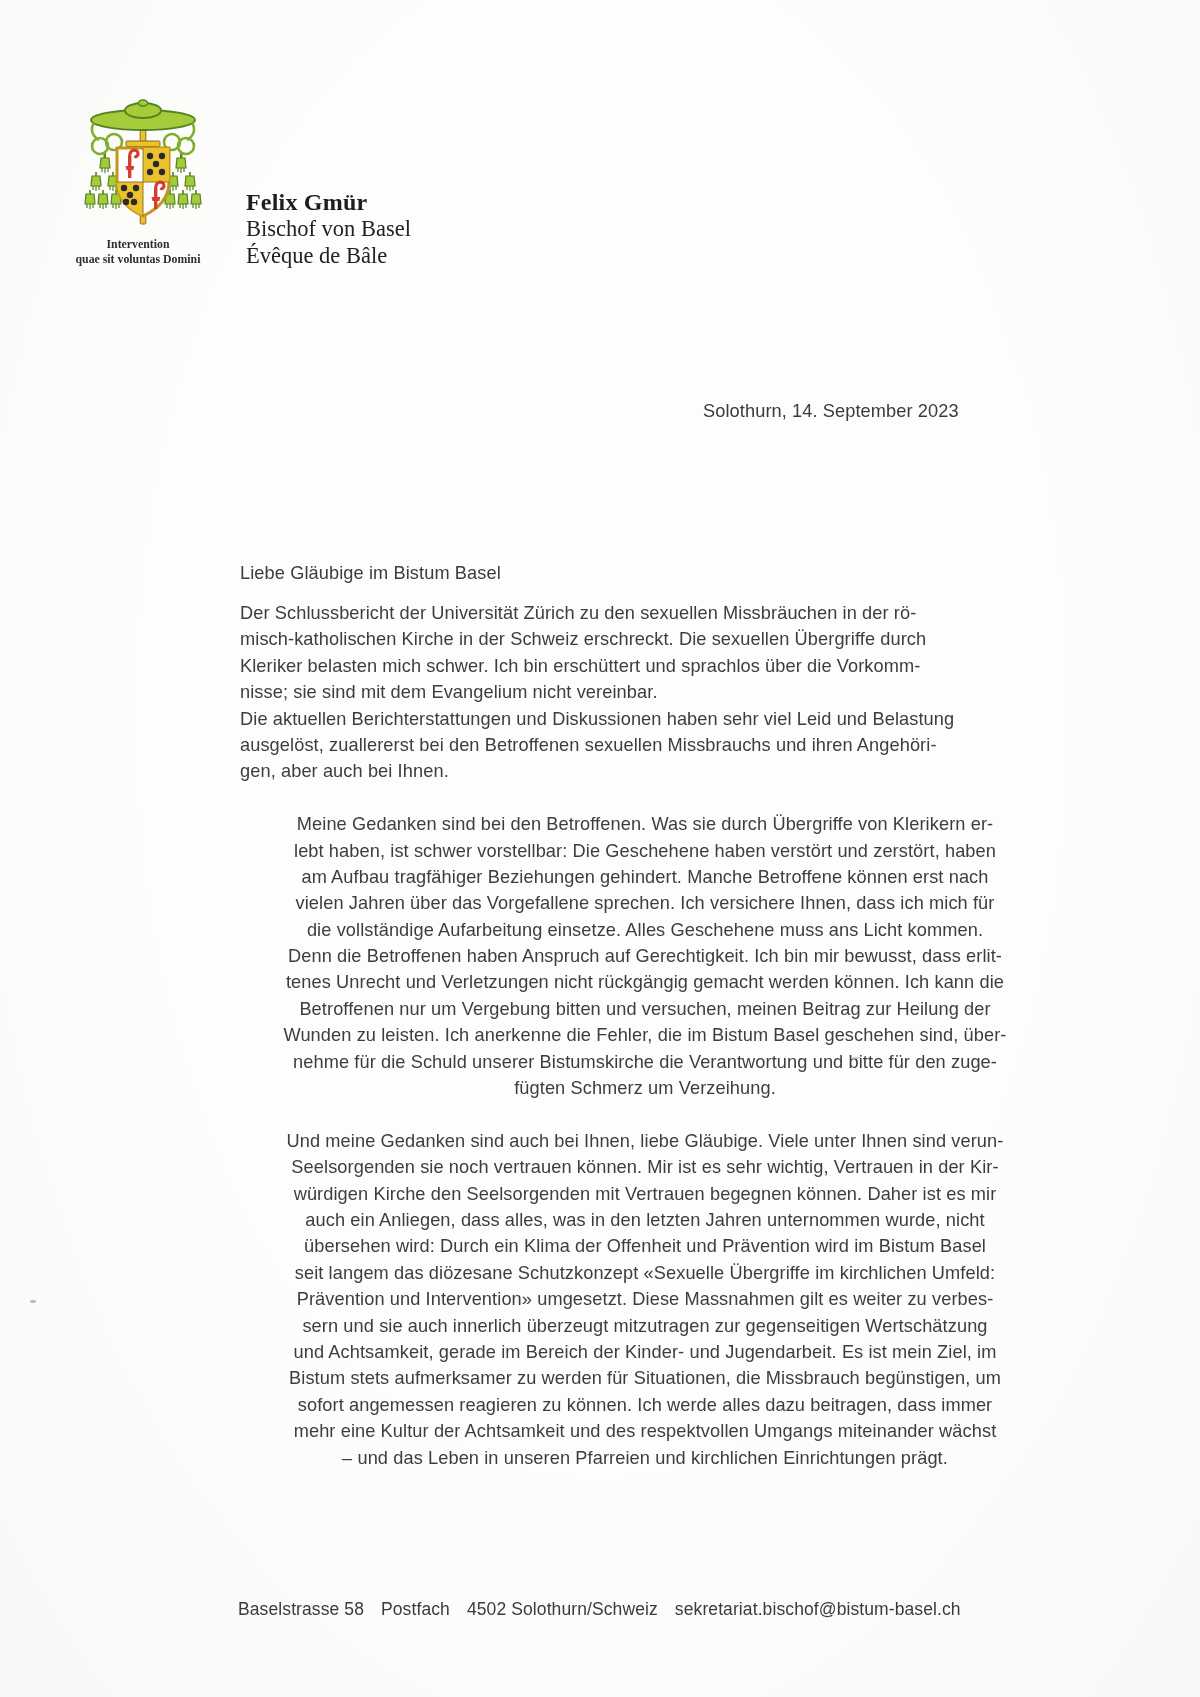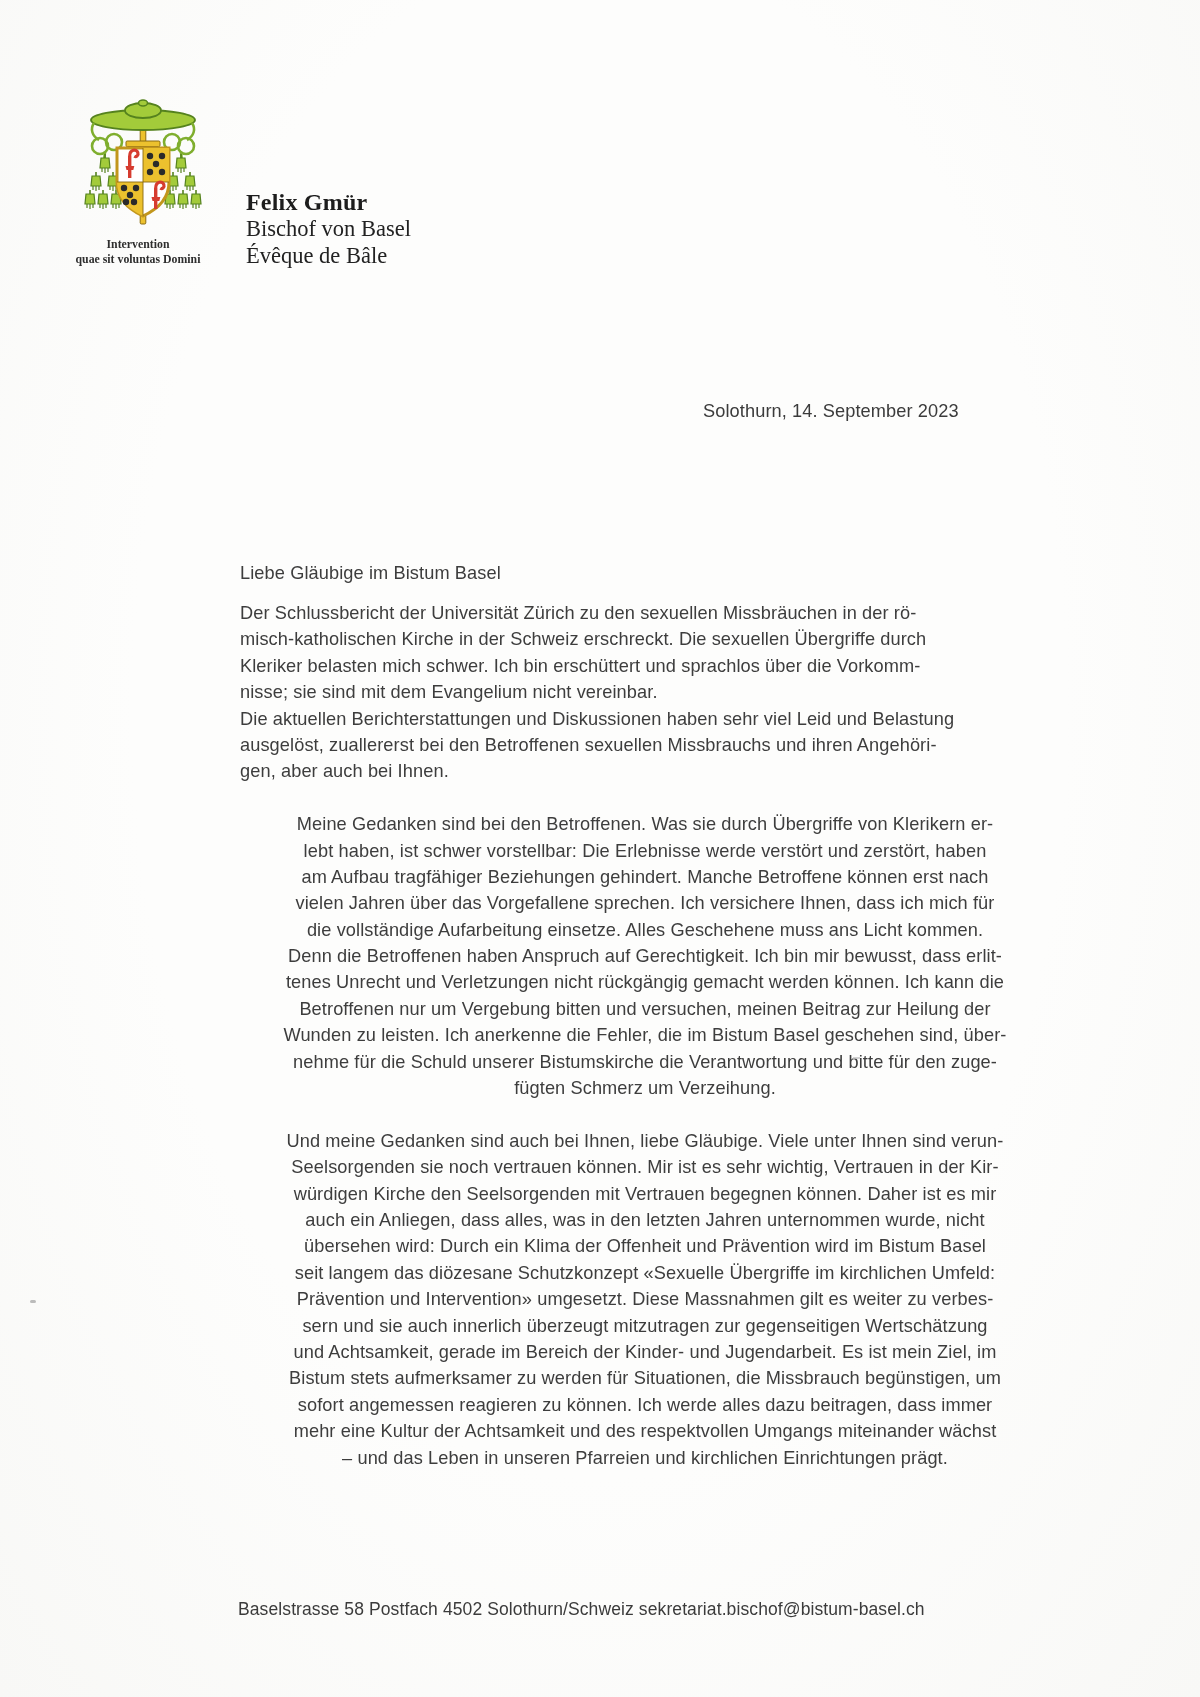--- a/index.html
+++ b/index.html
@@ -26,21 +26,21 @@
   .dateline { position:absolute; left:703px; top:401px; font-size:18.2px; letter-spacing:0.1px; color:#3b3b3b; }
 
   .salutation { position:absolute; left:240px; top:551px; font-size:18.2px; letter-spacing:0.1px;margin-top:12px; }
 
   .body-text { position:absolute; left:240px; top:600px; width:810px; }
   .body-text .line { font-size:18.2px; line-height:26.4px; height:26.4px; letter-spacing:0.1px; white-space:pre; }
   .body-text .block.gap { margin-top:26.4px;text-align:center; }
 
   .footer {
     position:absolute; left:238px; top:1599px;
-    display:flex; gap:5px;
+    display:flex; gap:17px;
     font-size:17.5px; letter-spacing:0.1px; color:#3b3b3b; white-space:pre;
   }
 
   .artifact { position:absolute; }
   .artifact.a1 { left:30px; top:1300px; width:6px; height:3px; background:#9a9a9a; border-radius:2px; opacity:.65; }
   .artifact.a2 { left:853px; top:1057px; width:7px; height:2px; background:#c6c6c6; opacity:.8; }
   .artifact.a3 { left:966px; top:1008px; width:5px; height:2px; background:#d2d2d2; opacity:.7; }
 </style>
 </head>
 <body>
@@ -154,21 +154,21 @@
         <div class="line">Kleriker belasten mich schwer. Ich bin erschüttert und sprachlos über die Vorkomm-</div>
         <div class="line">nisse; sie sind mit dem Evangelium nicht vereinbar.</div>
       </div>
       <div class="block">
         <div class="line">Die aktuellen Berichterstattungen und Diskussionen haben sehr viel Leid und Belastung</div>
         <div class="line">ausgelöst, zuallererst bei den Betroffenen sexuellen Missbrauchs und ihren Angehöri-</div>
         <div class="line">gen, aber auch bei Ihnen.</div>
       </div>
       <div class="block gap">
         <div class="line">Meine Gedanken sind bei den Betroffenen. Was sie durch Übergriffe von Klerikern er-</div>
-        <div class="line">lebt haben, ist schwer vorstellbar: Die Erlebnisse werde verstört und zerstört, haben</div>
+        <div class="line">lebt haben, ist schwer vorstellbar: Die Geschehene haben verstört und zerstört, haben</div>
         <div class="line">am Aufbau tragfähiger Beziehungen gehindert. Manche Betroffene können erst nach</div>
         <div class="line">vielen Jahren über das Vorgefallene sprechen. Ich versichere Ihnen, dass ich mich für</div>
         <div class="line">die vollständige Aufarbeitung einsetze. Alles Geschehene muss ans Licht kommen.</div>
         <div class="line">Denn die Betroffenen haben Anspruch auf Gerechtigkeit. Ich bin mir bewusst, dass erlit-</div>
         <div class="line">tenes Unrecht und Verletzungen nicht rückgängig gemacht werden können. Ich kann die</div>
         <div class="line">Betroffenen nur um Vergebung bitten und versuchen, meinen Beitrag zur Heilung der</div>
         <div class="line">Wunden zu leisten. Ich anerkenne die Fehler, die im Bistum Basel geschehen sind, über-</div>
         <div class="line">nehme für die Schuld unserer Bistumskirche die Verantwortung und bitte für den zuge-</div>
         <div class="line">fügten Schmerz um Verzeihung.</div>
       </div>

